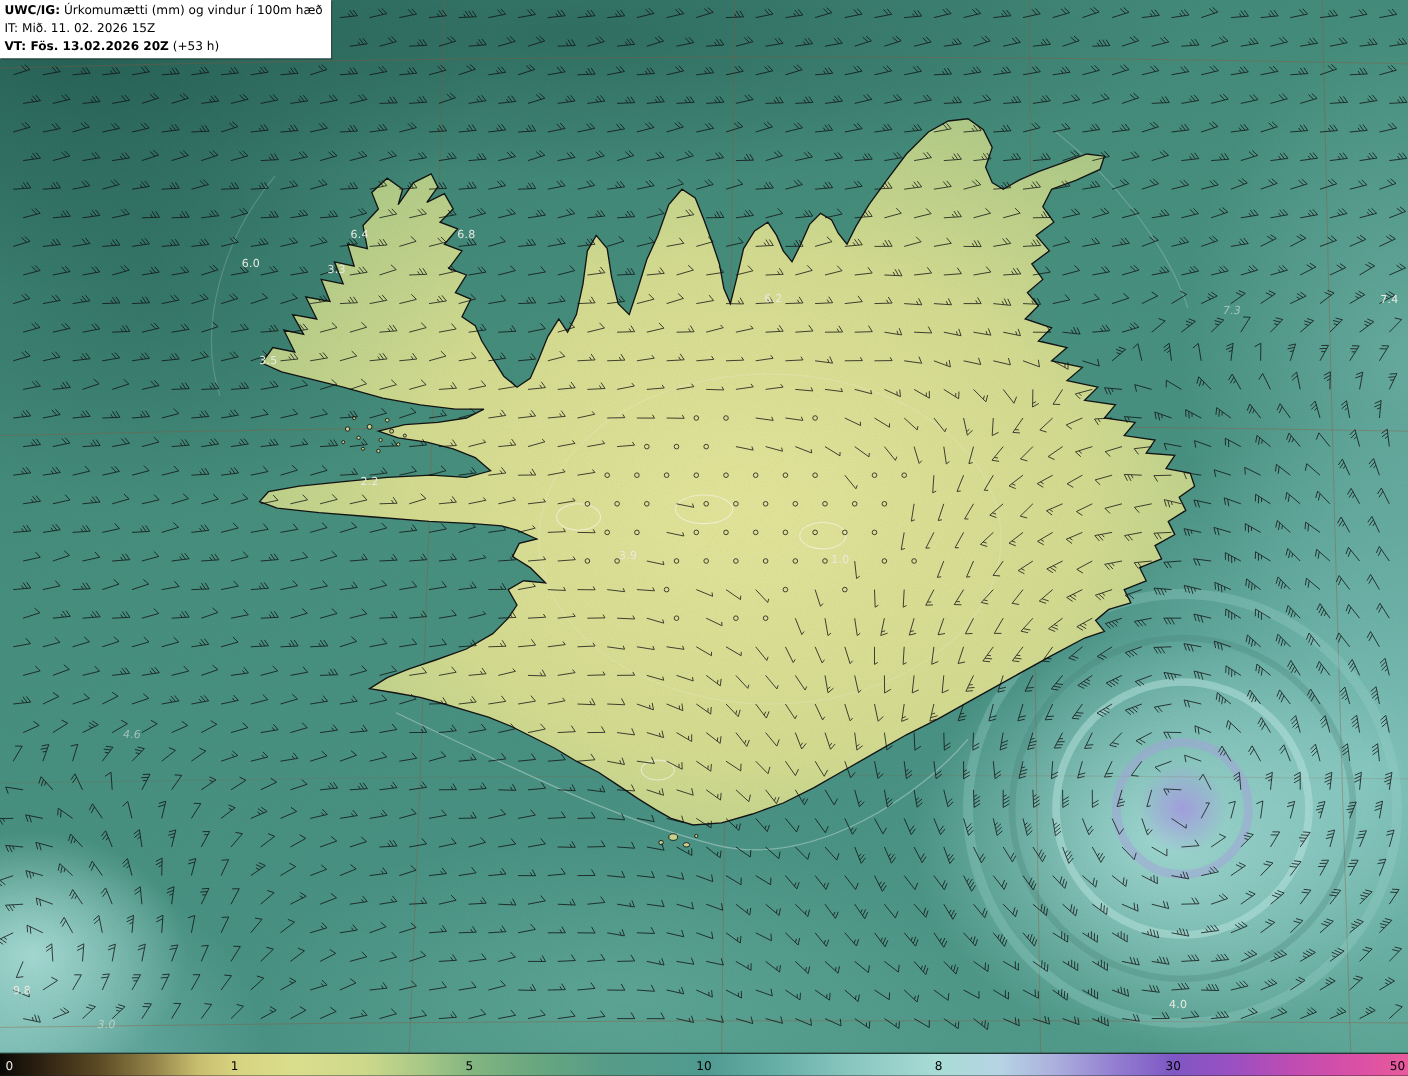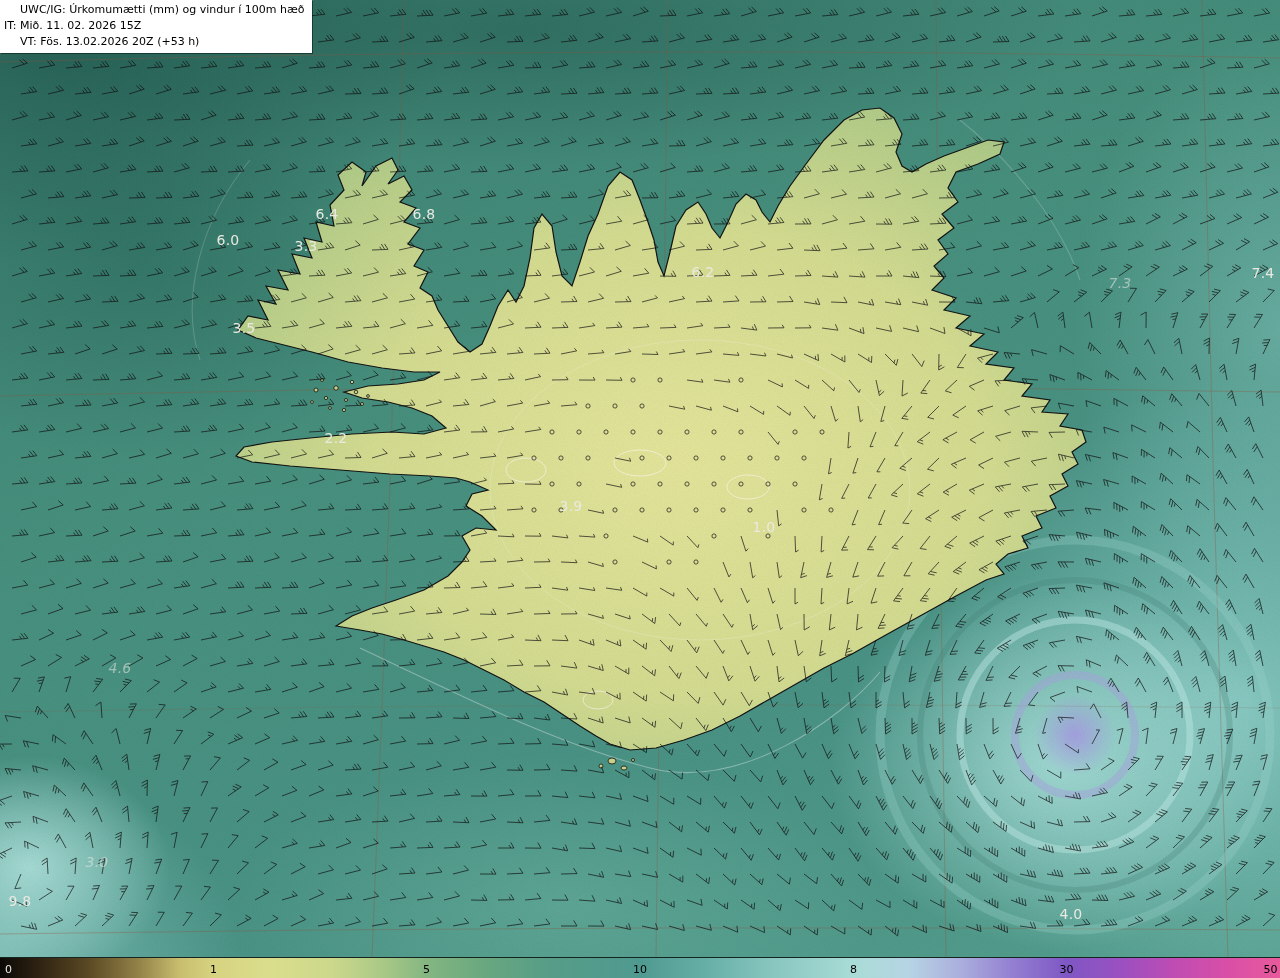--- a/index.html
+++ b/index.html
@@ -16,27 +16,27 @@
       radial-gradient(ellipse 320px 250px at 0px 958px, rgba(150,212,206,.65), rgba(150,212,206,0) 75%),
       radial-gradient(ellipse 430px 200px at 560px 905px, rgba(120,190,170,.4), rgba(120,190,170,0) 75%),
       radial-gradient(ellipse 520px 300px at 60px 40px, rgba(24,74,66,.55), rgba(24,74,66,0) 75%),
       radial-gradient(ellipse 700px 170px at 520px 30px, rgba(30,85,75,.45), rgba(30,85,75,0) 80%),
       radial-gradient(ellipse 360px 250px at 140px 260px, rgba(32,92,80,.4), rgba(32,92,80,0) 80%),
       linear-gradient(160deg,#3c8172,#48917f 40%,#4a9486 70%,#55a08f);
   }
   .map svg{position:absolute;left:0;top:0;}
   #labels{position:absolute;left:0;top:0;width:1280px;height:958px;pointer-events:none;}
   .clabel{position:absolute;transform:translate(-50%,-50%);
-          font-size:14px;color:#e9e9e1;letter-spacing:.2px;}
+          font-size:10px;color:#e9e9e1;letter-spacing:.2px;}
   .clabel.faint{opacity:.55;font-style:italic;}
   
   .titlebox{position:absolute;left:0;top:0;background:#ffffff;color:#000;
             padding:2px 8px 3px 4px;font-size:11px;line-height:1.45;
             box-shadow:1px 1px 0 rgba(0,0,0,.45);white-space:nowrap;}
-  .titlebox b{font-weight:normal;margin-left:16px;}
+  .titlebox b{font-weight:bold;}
   
   .colorbar{position:absolute;left:0;bottom:0;width:1280px;height:20px;
             border-top:1px solid #15241f;}
   #cbticks{position:absolute;inset:0;}
   .cbt{position:absolute;bottom:2px;transform:translateX(-50%);
        font-size:11px;color:#000;}
   .cbt.light{color:#e8e8e8;}
   .cbt.left{transform:none;}
   .cbt.right{transform:translateX(-100%);margin-top:12px;}
   
@@ -1824,23 +1824,23 @@
         <span class="clabel" style="left:228px;top:240px">6.0</span>
         <span class="clabel" style="left:327px;top:214px">6.4</span>
         <span class="clabel" style="left:306px;top:246px">3.3</span>
         <span class="clabel" style="left:424px;top:214px">6.8</span>
         <span class="clabel" style="left:703px;top:272px">6.2</span>
         <span class="clabel faint" style="left:1120px;top:283px">7.3</span>
         <span class="clabel" style="left:1263px;top:273px">7.4</span>
         <span class="clabel" style="left:244px;top:328px">3.5</span>
         <span class="clabel" style="left:336px;top:438px">2.2</span>
         <span class="clabel" style="left:571px;top:506px">3.9</span>
-        <span class="clabel" style="left:764px;top:527px">1.0</span>
+        <span class="clabel" style="left:764px;top:509px">1.0</span>
         <span class="clabel faint" style="left:120px;top:668px">4.6</span>
-        <span class="clabel faint" style="left:97px;top:862px">3.0</span>
+        <span class="clabel faint" style="left:97px;top:932px">3.0</span>
         <span class="clabel" style="left:20px;top:901px">9.8</span>
         <span class="clabel" style="left:1071px;top:914px">4.0</span>
       </div>
 
     <div class="titlebox">
       <div><b>UWC/IG:</b> <span>Úrkomumætti (mm) og vindur í 100m hæð</span></div>
       <div>IT: Mið. 11. 02. 2026 15Z</div>
       <div><b>VT: Fös. 13.02.2026 20Z</b><span> (+53 h)</span></div>
     </div>
   </div>

